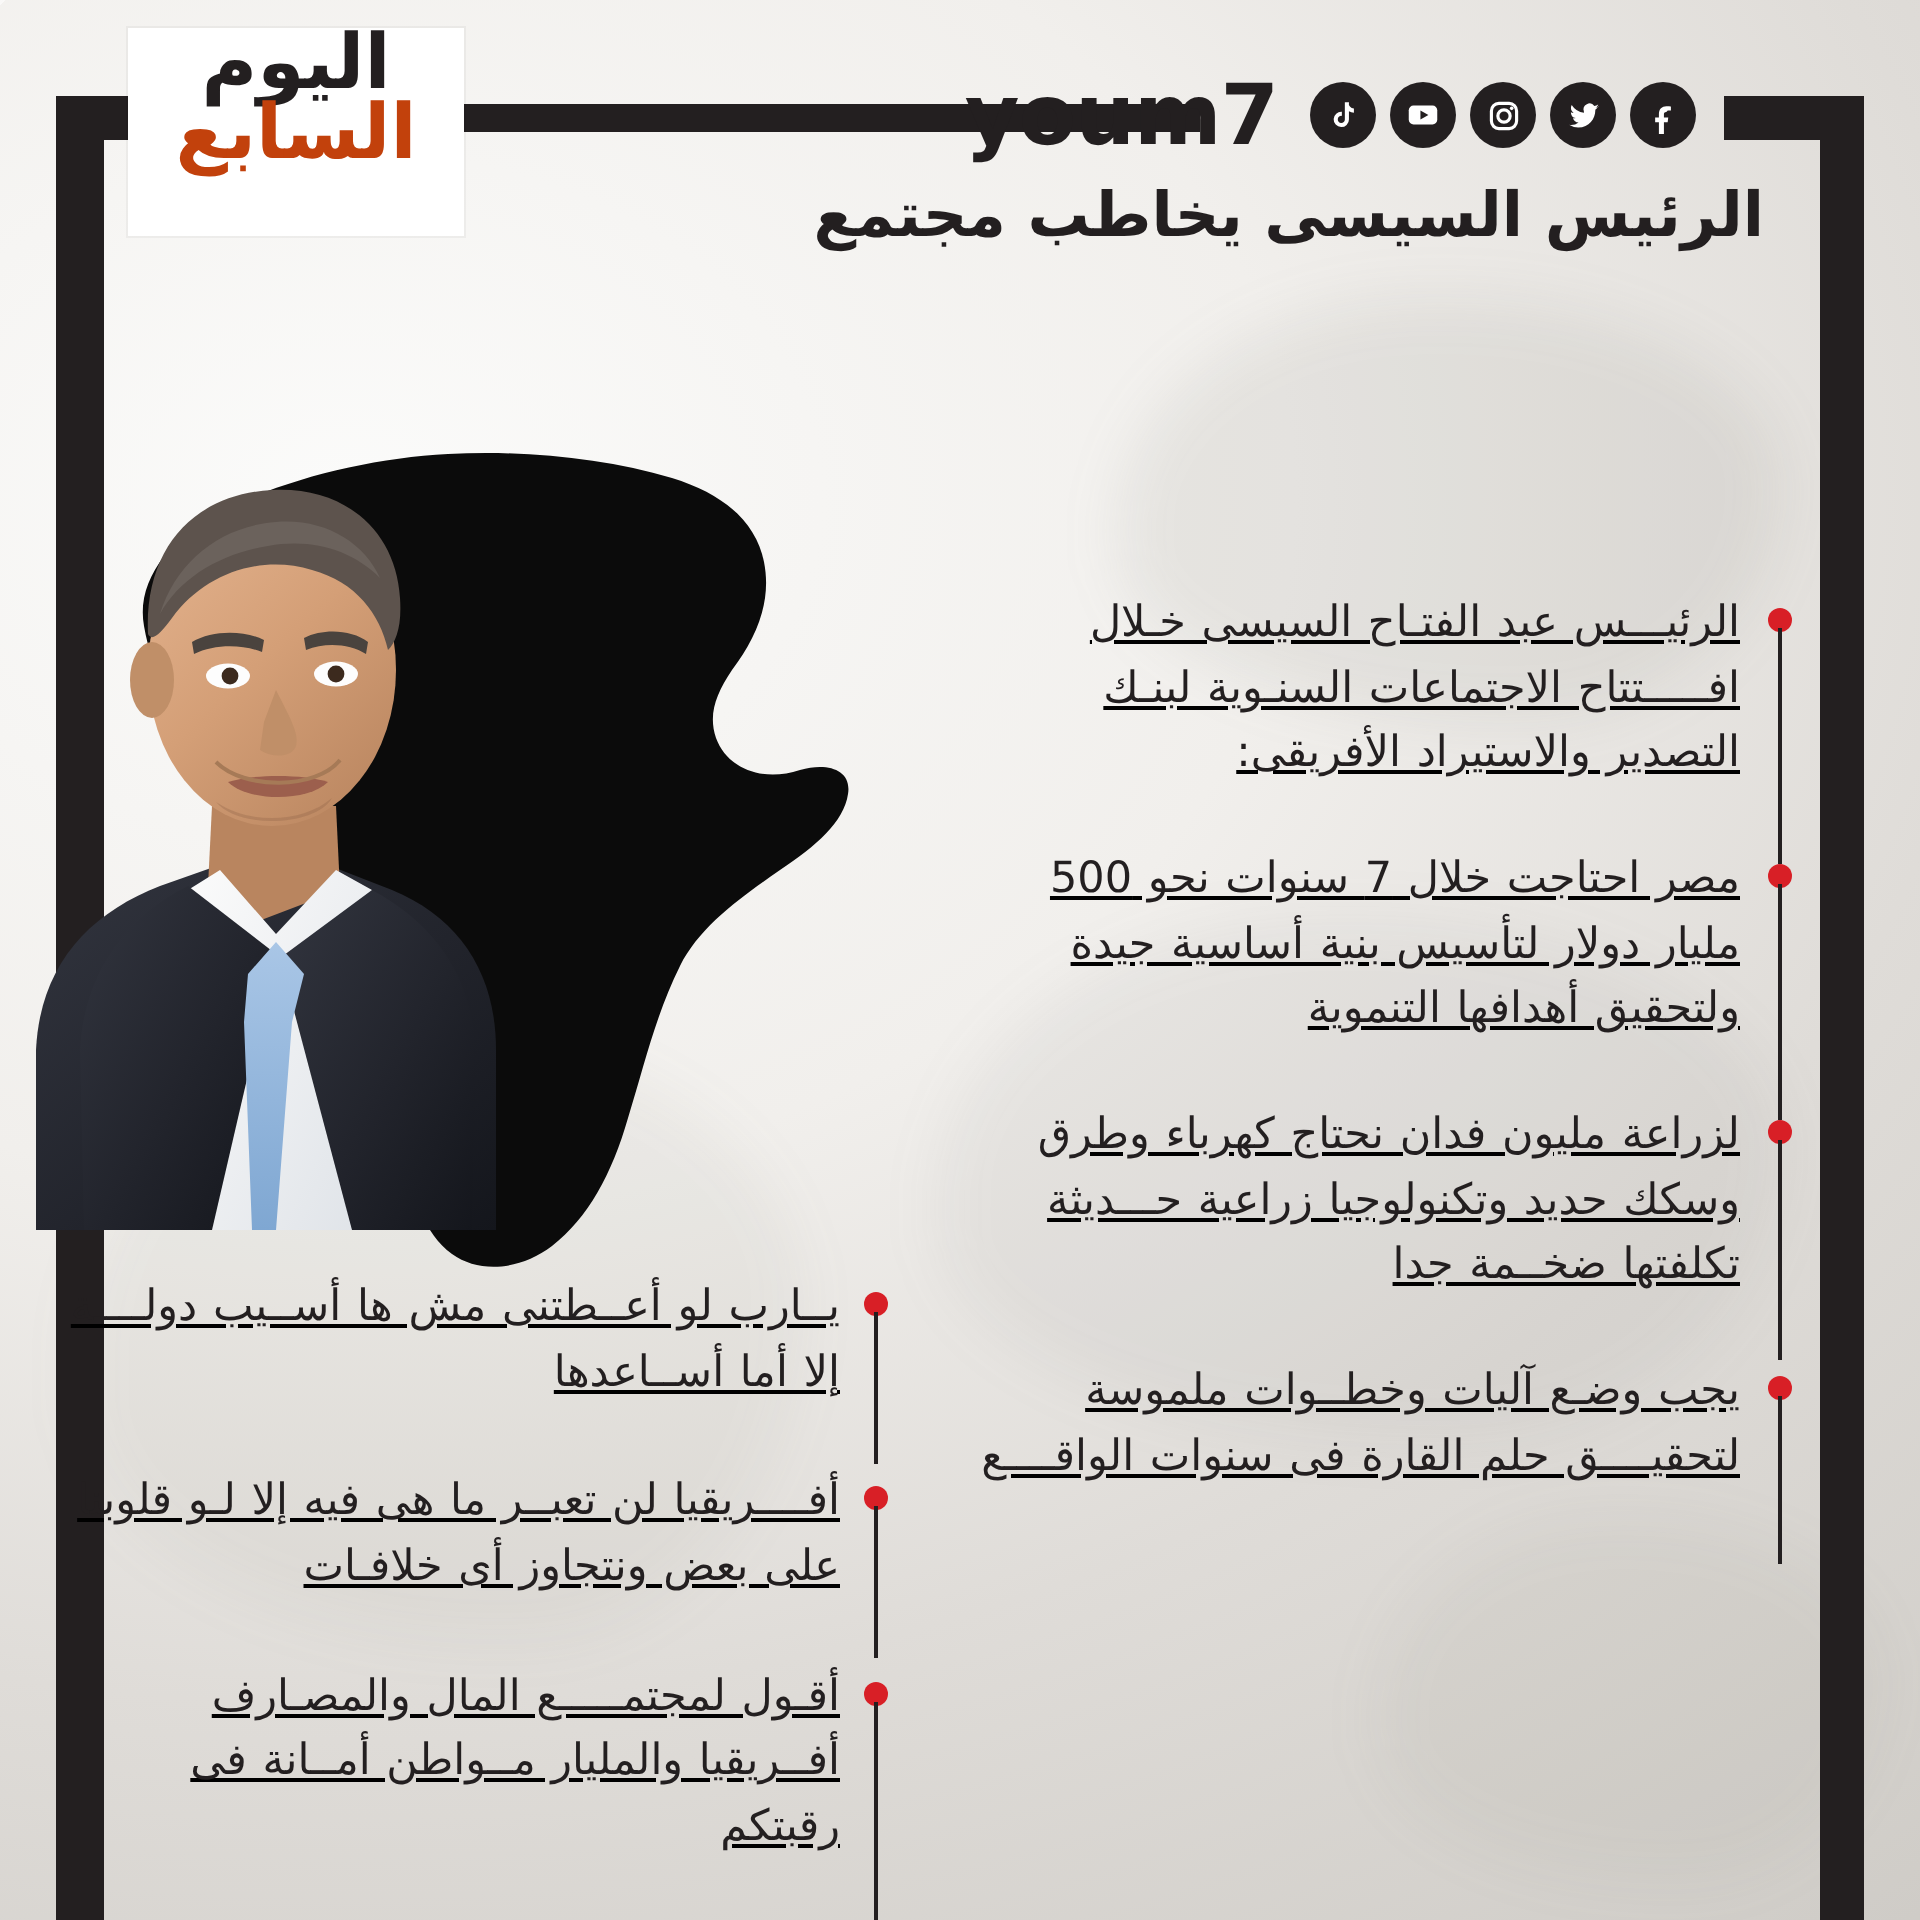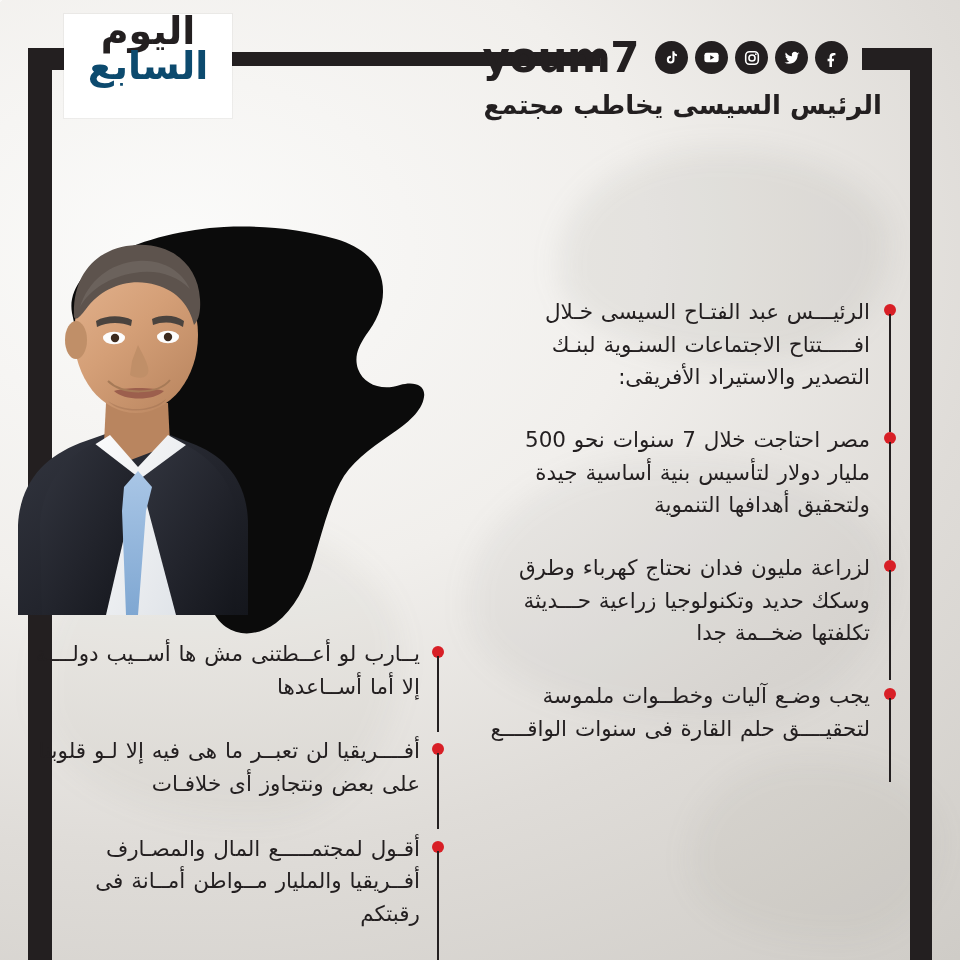--- a/index.html
+++ b/index.html
@@ -37,56 +37,56 @@
   
   .logo-box{
     position:absolute;left:64px;top:14px;width:168px;height:104px;
     background:#fff;display:flex;justify-content:center;
     box-shadow:0 0 0 1px rgba(0,0,0,0.04);
     z-index:6;
   }
   .logo-inner{text-align:center;line-height:0.92;}
   .logo-l1{font-size:38px;font-weight:bold;color:#231f20;letter-spacing:-1px;}
   .logo-l2{font-size:38px;font-weight:bold;color:#231f20;letter-spacing:-1px;}
-  .logo-l2 .red{color:#0c4a6e;}
+  .logo-l2 .red{color:#c2410c;}
 
   
   .social{
     position:absolute;right:112px;top:33px;display:flex;align-items:center;gap:7px;z-index:6;
   }
   .sicon{width:33px;height:33px;border-radius:50%;background:#231f20;
          display:flex;align-items:center;justify-content:center;color:#fff;}
   .sicon svg{display:block;}
   .brandtxt{font-size:42px;font-weight:bold;color:#231f20;margin-right:9px;letter-spacing:-0.5px;}
 
   
   .headline{
     position:absolute;right:78px;top:88px;width:600px;text-align:right;z-index:5;
   }
   .hl-red{
     font-size:33px;font-weight:bold;color:#d81f26;letter-spacing:0px;
     line-height:1.28;margin-bottom:3px;
   }
   .hl-blk{
-    font-size:26px;font-weight:bold;color:#231f20;line-height:1.32;
+    font-size:31px;font-weight:bold;color:#231f20;line-height:1.32;
   }
 
   
   .map-wrap{position:absolute;left:10px;top:195px;width:440px;height:445px;z-index:3;}
   .map-wrap svg{position:absolute;left:0;top:0;}
   .portrait{
     position:absolute;left:178px;top:12px;width:240px;height:420px;z-index:4;
   }
 
   
   .col{position:absolute;z-index:5;}
   .col-right{right:62px;top:296px;width:420px;}
   .col-left{left:28px;top:638px;width:418px;}
 
-  .bullet{position:relative;margin-bottom:26px;}
+  .bullet{position:relative;margin-bottom:26px;text-decoration:underline;}
   .bullet .txt{
     font-size:21.5px;line-height:1.52;color:#231f20;text-align:right;
     letter-spacing:0px;word-spacing:1px;
   }
   .col-right .bullet{padding-right:28px;}
   .col-left .bullet{padding-right:26px;}
   .dot{
     position:absolute;right:2px;top:8px;width:12px;height:12px;border-radius:50%;
     background:#d81f26;
   }

